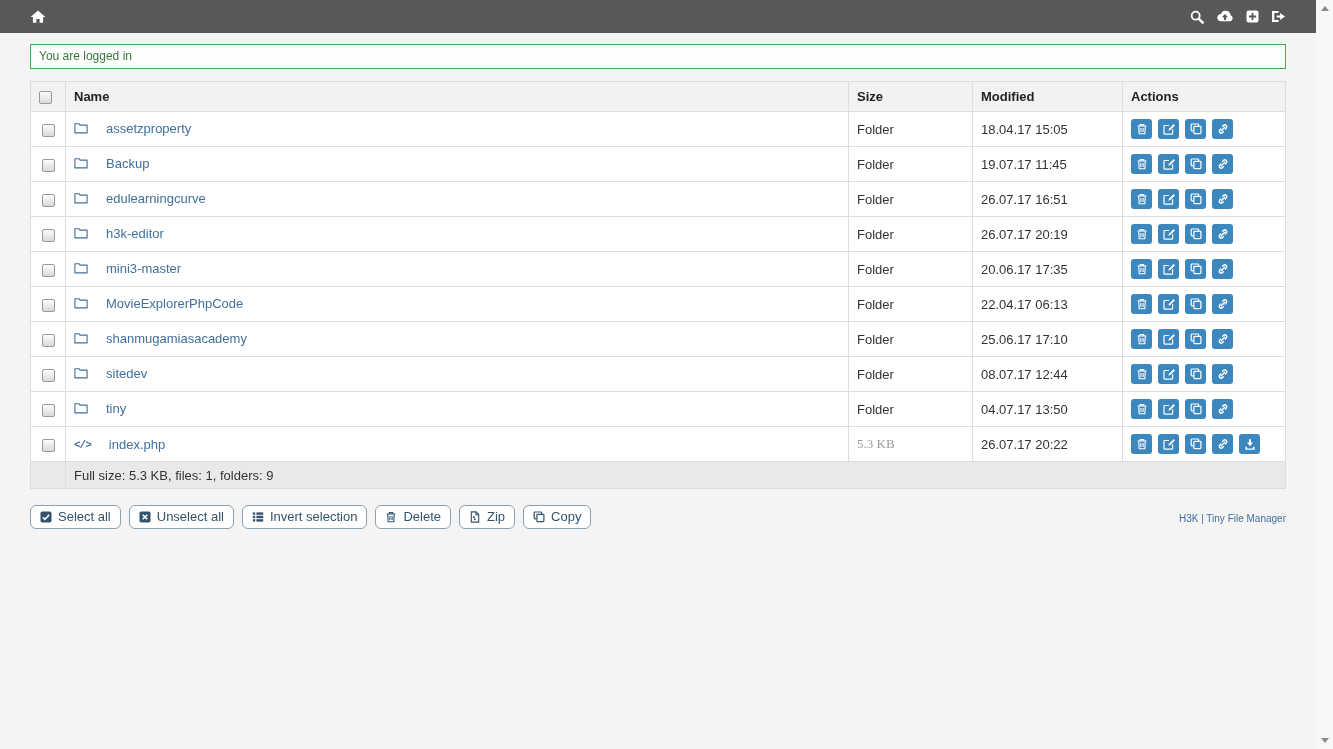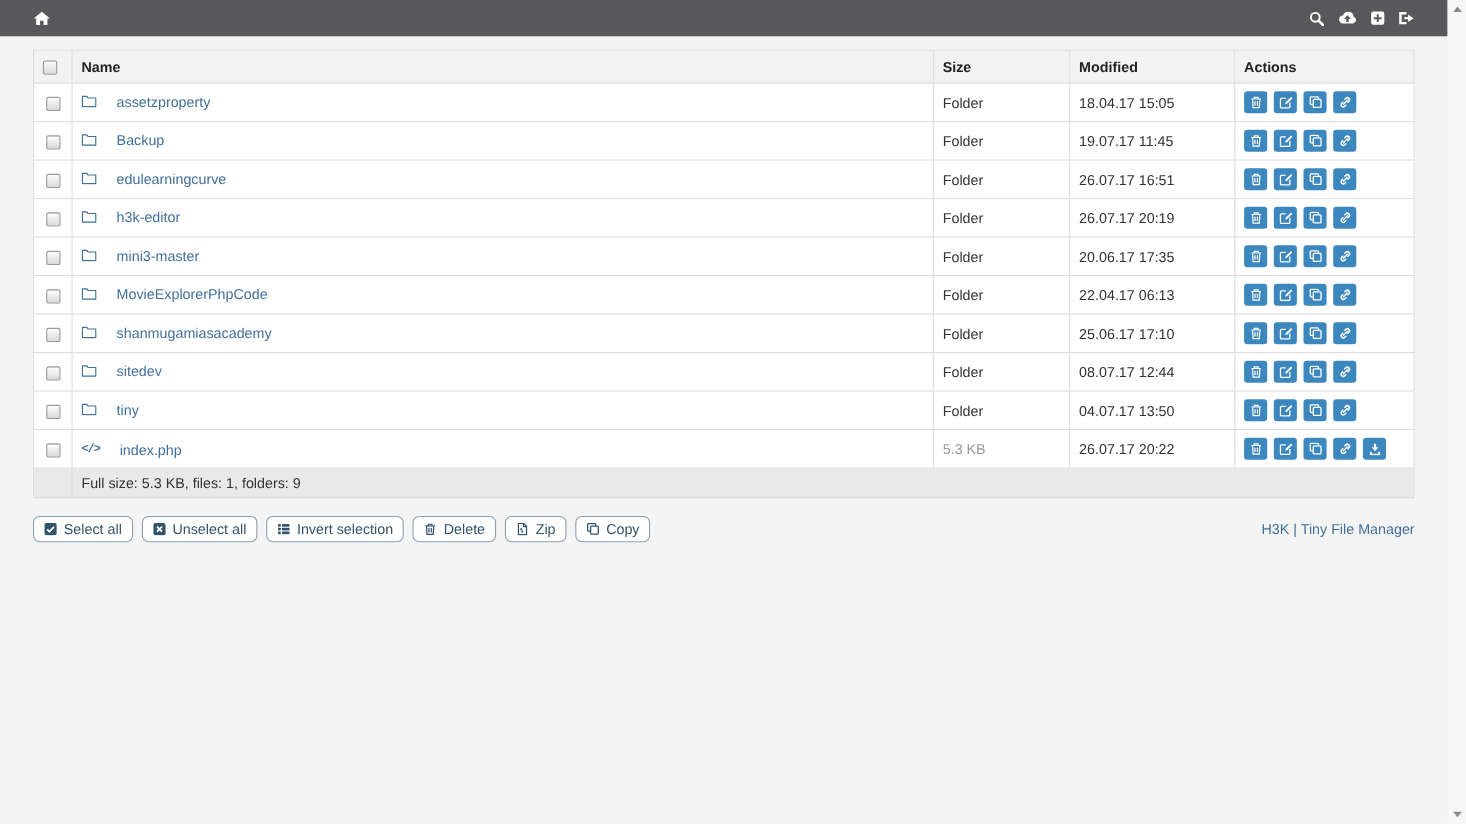--- a/index.html
+++ b/index.html
@@ -51,39 +51,39 @@
   th.c-name{padding-left:10px;}
   a.name-link{
     color:var(--link);text-decoration:none;display:inline-flex;
     align-items:center;gap:18px;cursor:pointer;
   }
   .row-icon{display:inline-flex;color:var(--link);}
   .code-ico{
     font-family:"Liberation Mono",monospace;font-size:11px;font-weight:bold;
     color:var(--link);letter-spacing:-1px;
   }
-  td.c-size.muted{color:var(--muted);}
+  td.c-size.muted{color:var(--muted);font-family:Liberation Serif, serif;}
   td.c-act{padding-left:10px;white-space:nowrap;}
   a.abtn{
     display:inline-flex;align-items:center;justify-content:center;
     width:21px;height:20px;border-radius:3px;background:var(--accent);
     color:#fff;margin-right:6px;cursor:pointer;
   }
   a.abtn svg{width:12px;height:12px;display:block;}
   tr.summary td{background:#e9e9e9;color:#333;height:27px;}
   
   .toolbar{margin-top:16px;display:flex;justify-content:space-between;align-items:center;}
   .btn-group{display:flex;gap:8px;}
   button.tbtn{
     display:inline-flex;align-items:center;gap:6px;background:#fff;
     border:1px solid var(--tb-border);border-radius:6px;padding:3px 9px;
     font-size:13px;color:var(--tb-text);font-family:inherit;cursor:pointer;line-height:16px;
   }
   button.tbtn svg{width:12px;height:12px;display:block;color:var(--tb-text);}
-  .branding a{color:var(--link);font-size:13px;text-decoration:none;cursor:pointer;}
+  .branding a{color:var(--link);font-size:10px;text-decoration:none;cursor:pointer;}
   
   .scrollbar{
     position:absolute;top:0;right:0;width:17px;height:749px;background:#f7f7f7;
     display:flex;flex-direction:column;justify-content:space-between;
     align-items:center;padding:6px 0;
   }
   .arr-up{width:0;height:0;border-left:4px solid transparent;border-right:4px solid transparent;border-bottom:5px solid #8a8a8a;}
   .arr-down{width:0;height:0;border-left:4px solid transparent;border-right:4px solid transparent;border-top:5px solid #8a8a8a;}
   .hidden-defs{position:absolute;width:0;height:0;overflow:hidden;}
 </style>
@@ -199,20 +199,21 @@
       <a>
           <svg width="15" height="13">
             <use href="#i-signout"></use>
           </svg>
         </a>
     </div>
   </div>
 
   <div class="container">
 
+    <div class="alert">You are logged in</div>
 
     <table class="files">
       <colgroup>
           <col style="width:35px">
           <col>
           <col style="width:124px">
           <col style="width:150px">
           <col style="width:163px">
         </colgroup>
       <thead>

